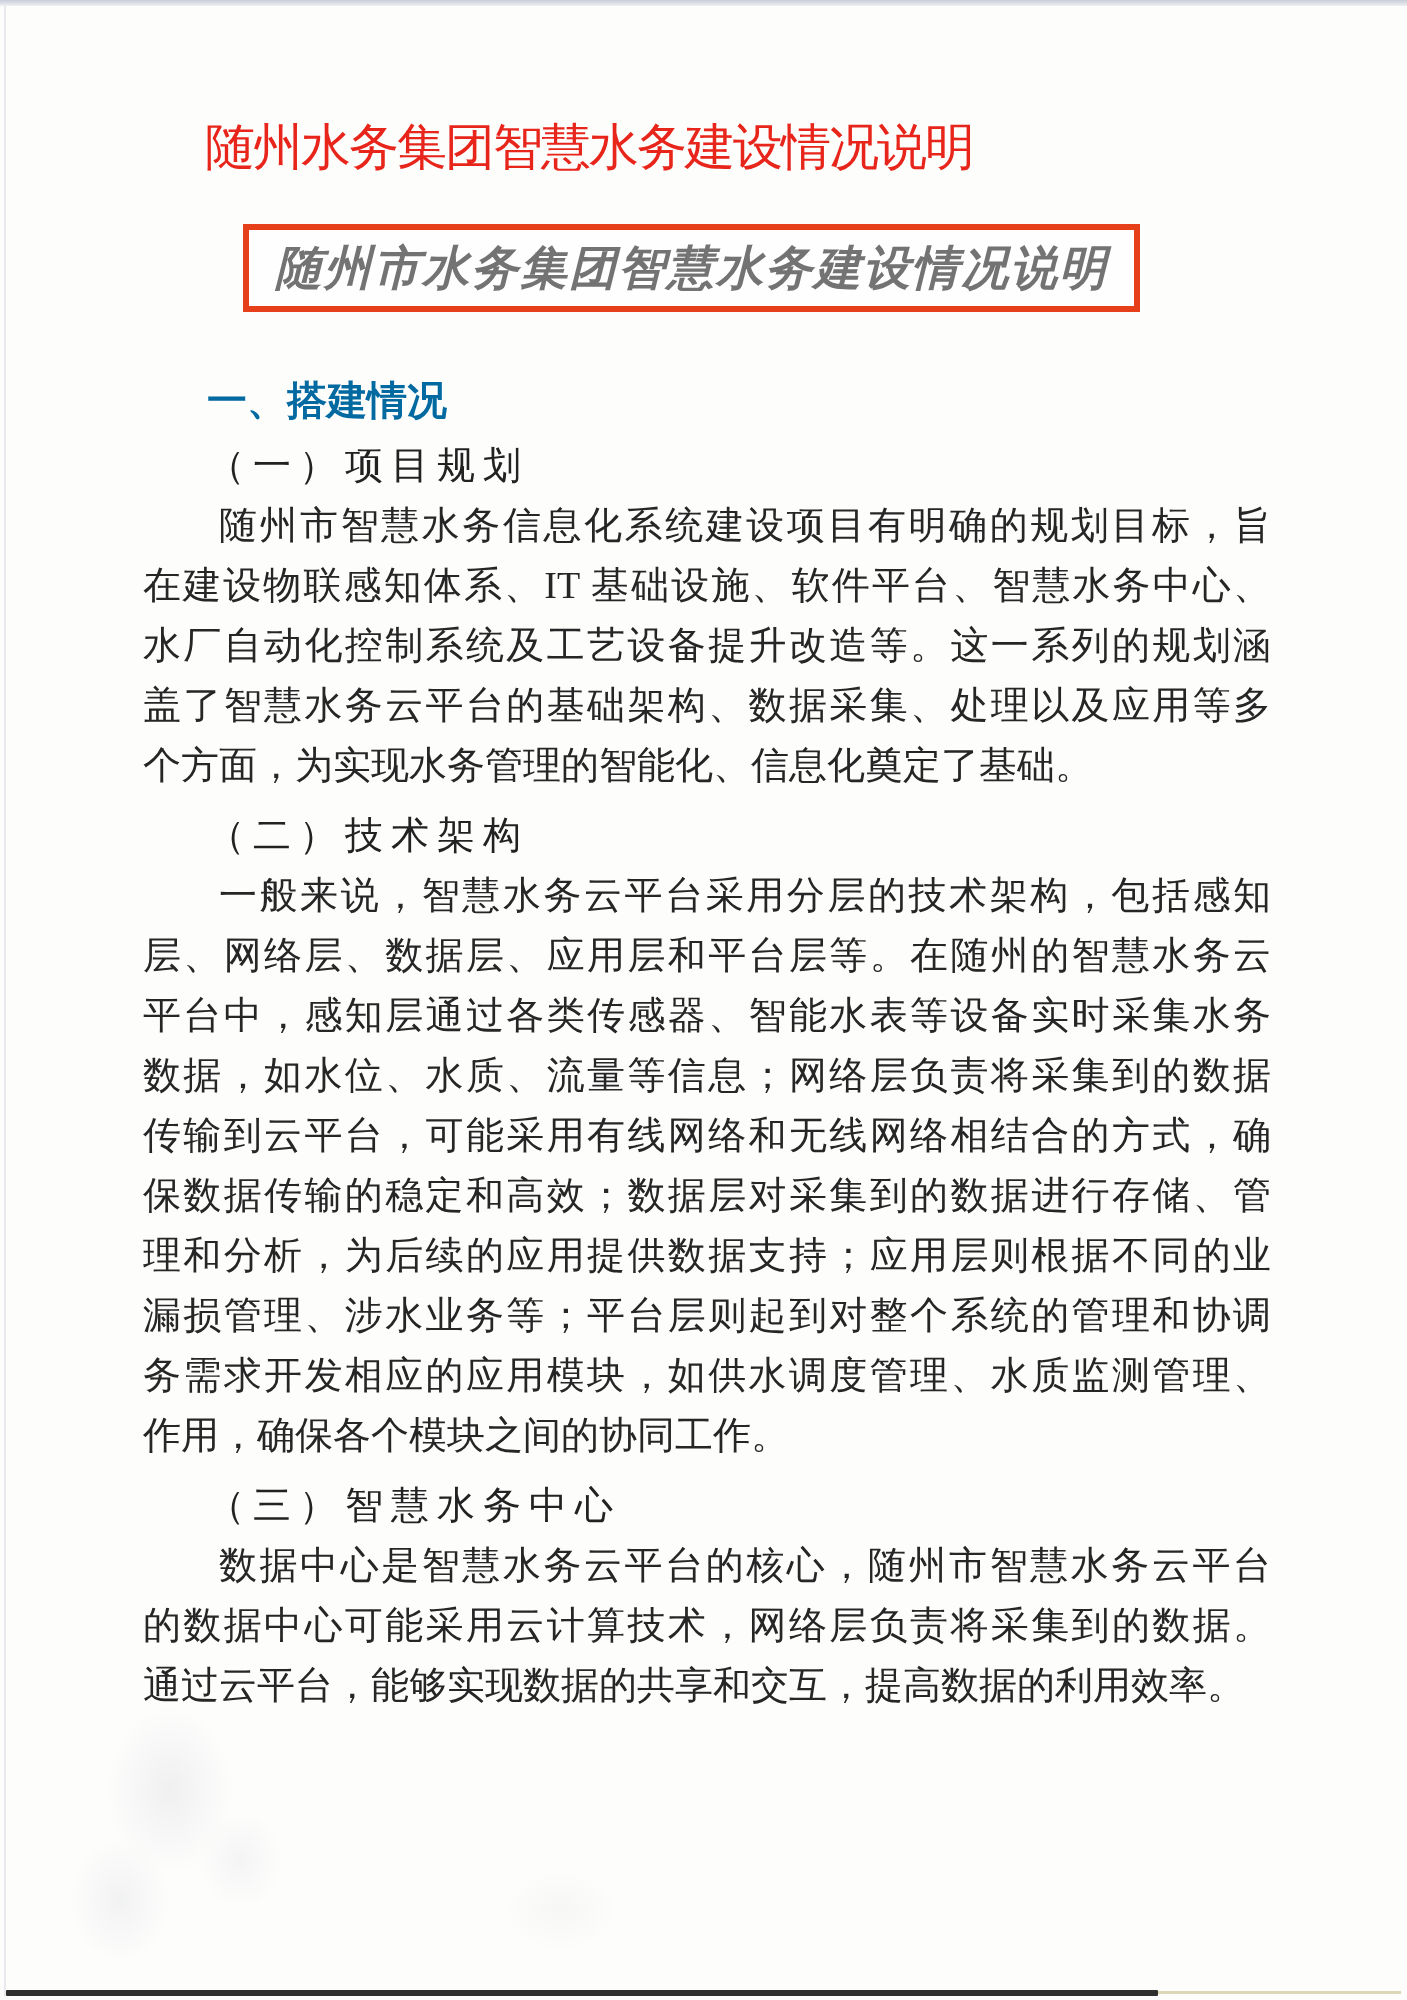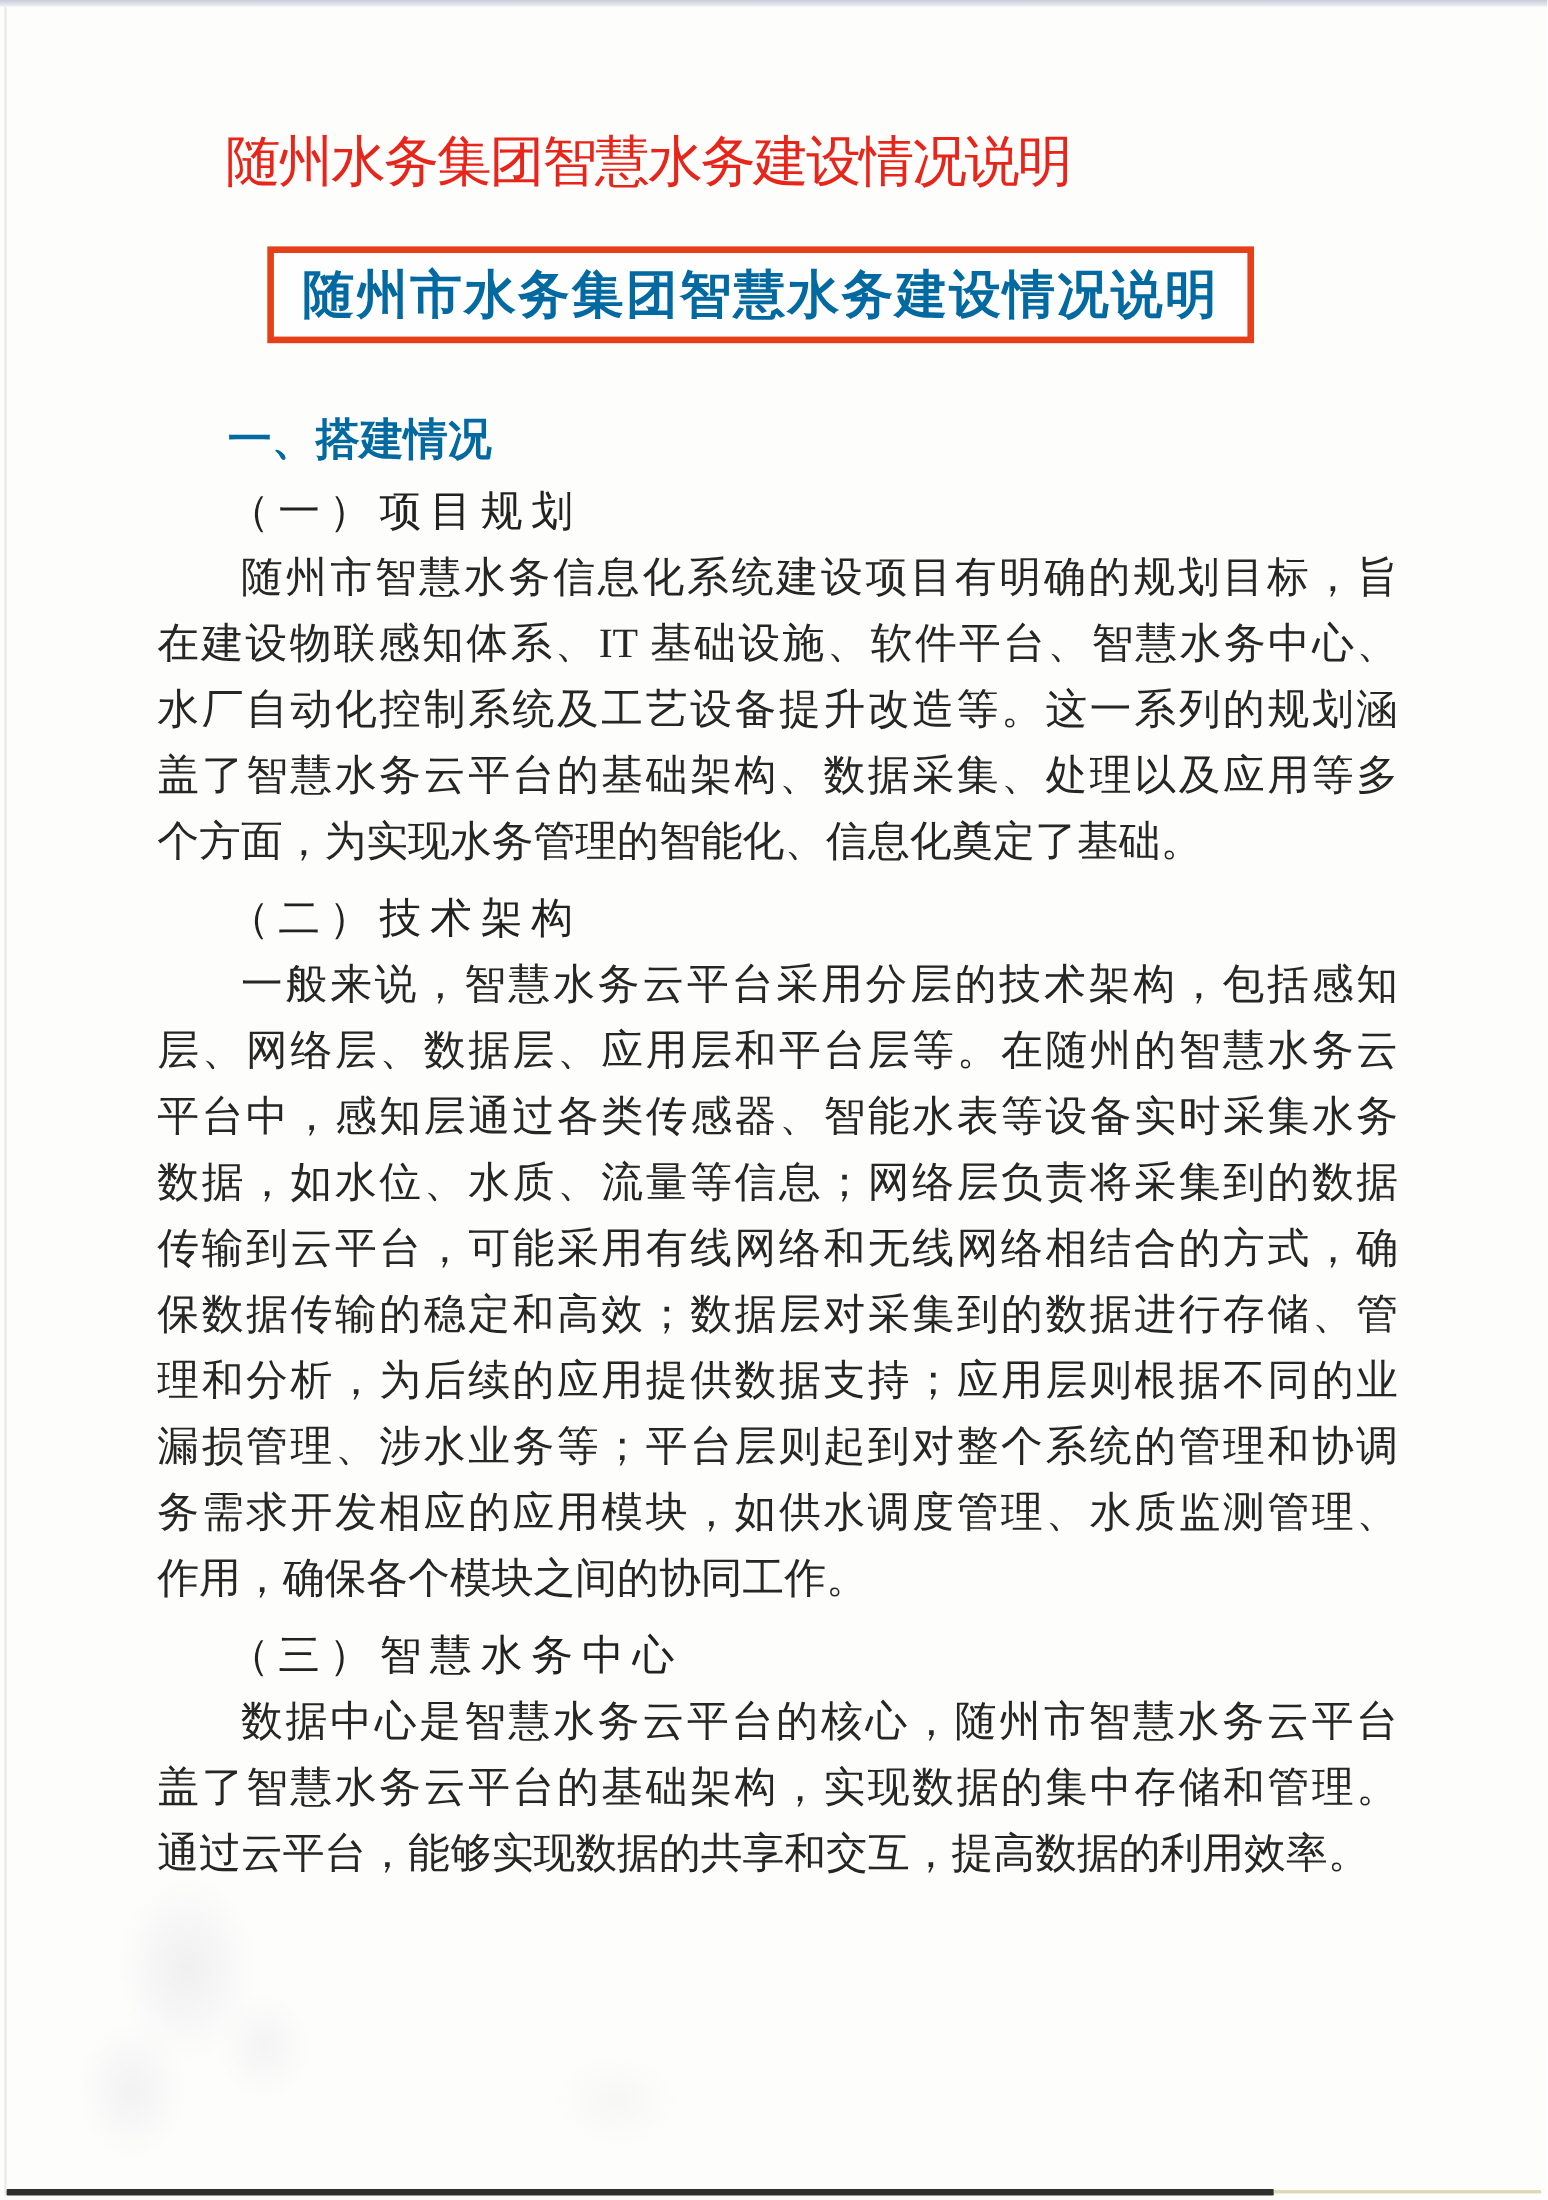--- a/index.html
+++ b/index.html
@@ -73,22 +73,23 @@
     display: flex;
     align-items: center;
     justify-content: center;
     background: #fefefe;
   }
   .box-title span {
     font-family: "Liberation Serif", "DejaVu Serif", serif;
     font-weight: 700;
     font-size: 47px;
     letter-spacing: 2px;
-    color: #0369a1;
+    color: #737373;
     white-space: nowrap;
+    font-style: italic;
   }
   
   .doc-body {
     position: absolute;
     left: 143px; top: 375px;
     width: 1128px;
     color: var(--body-text, #262626);
   }
   .h-main {
     font-family: "Liberation Sans", "DejaVu Sans", sans-serif;
@@ -152,21 +153,21 @@
     <p class="ln">数据，如水位、水质、流量等信息；网络层负责将采集到的数据</p>
     <p class="ln">传输到云平台，可能采用有线网络和无线网络相结合的方式，确</p>
     <p class="ln">保数据传输的稳定和高效；数据层对采集到的数据进行存储、管</p>
     <p class="ln">理和分析，为后续的应用提供数据支持；应用层则根据不同的业</p>
     <p class="ln">漏损管理、涉水业务等；平台层则起到对整个系统的管理和协调</p>
     <p class="ln">务需求开发相应的应用模块，如供水调度管理、水质监测管理、</p>
     <p class="ln end">作用，确保各个模块之间的协同工作。</p>
 
     <div class="h-sub">（三）智慧水务中心</div>
     <p class="ln ind">数据中心是智慧水务云平台的核心，随州市智慧水务云平台</p>
-    <p class="ln">盖了智慧水务云平台的基础架构，实现数据的集中存储和管理。</p>
+    <p class="ln">的数据中心可能采用云计算技术，网络层负责将采集到的数据。</p>
     <p class="ln end">通过云平台，能够实现数据的共享和交互，提高数据的利用效率。</p>
 
   </div>
 
   <div class="scan-noise"></div>
   <div class="edge-bottom"></div>
   <div class="edge-bottom-tail"></div>
 
 </div>
 

